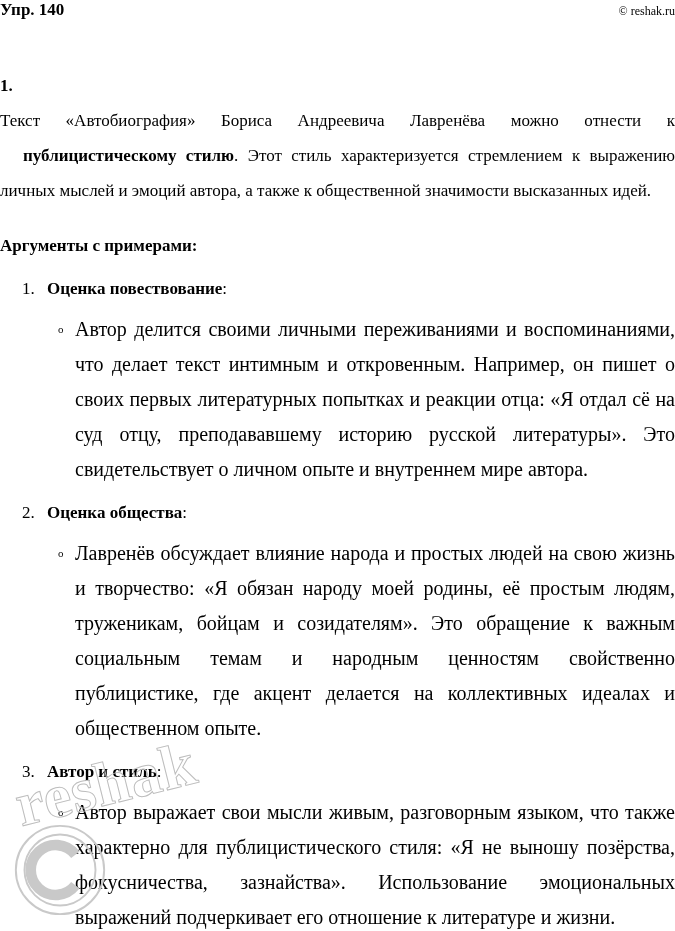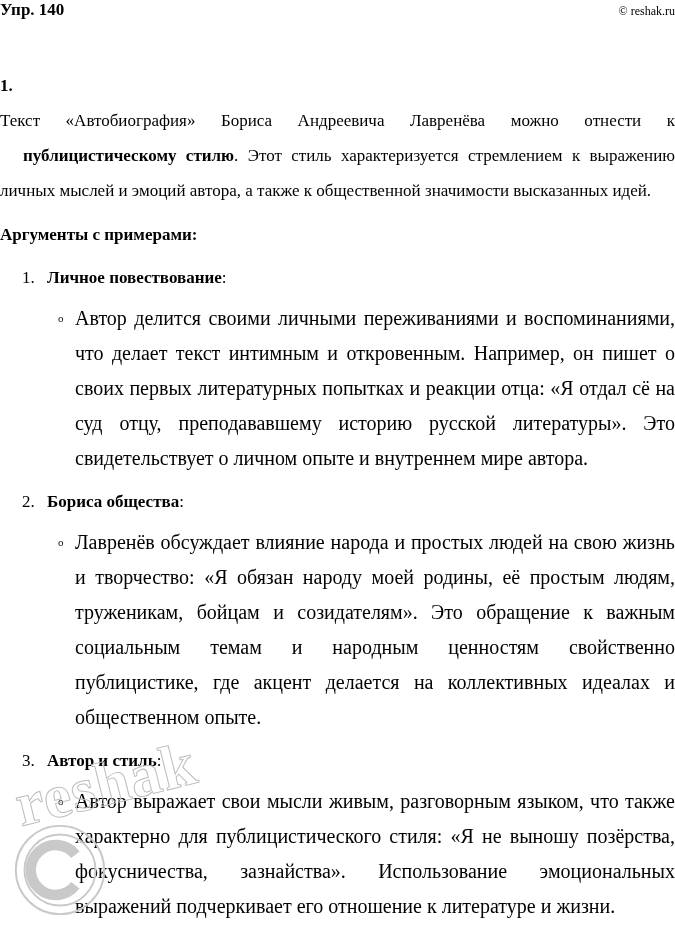--- a/index.html
+++ b/index.html
@@ -101,21 +101,21 @@
     text-justify: inter-word;
     margin: 0;
     padding: 0;
     hyphens: none;
   }
 
   .section-heading {
     font-size: 17px;
     font-weight: 700;
     line-height: 35px;
-    margin: 9px 0 0 0;
+    margin: 20px 0 0 0;
   }
 
   
   ol.arg-list {
     list-style: none;
     margin: 0;
     padding: 0;
   }
   ol.arg-list > li {
     margin: 0;
@@ -199,31 +199,31 @@
     <div class="task-number">1.</div>
 
     <p class="body-par no-justify-last"><span>Текст «Автобиография» Бориса Андреевича Лавренёва можно отнести к </span><b>публицистическому стилю</b><span>. Этот стиль характеризуется стремлением к выражению личных мыслей и эмоций автора, а также к общественной значимости высказанных идей.</span></p>
 
     <div class="section-heading">Аргументы с примерами:</div>
 
     <ol class="arg-list">
 
       <li>
         <div class="arg-head">
-          <span class="arg-num">1.</span><span class="arg-title">Личное повествование</span><span class="arg-colon">:</span>
+          <span class="arg-num">1.</span><span class="arg-title">Оценка повествование</span><span class="arg-colon">:</span>
         </div>
         <div class="sub-item">
           <span class="sub-marker">o</span>
           <p class="sub-text no-justify-last">Автор делится своими личными переживаниями и воспоминаниями, что делает текст интимным и откровенным. Например, он пишет о своих первых литературных попытках и реакции отца: «Я отдал сё на суд отцу, преподававшему историю русской литературы». Это свидетельствует о личном опыте и внутреннем мире автора.</p>
         </div>
       </li>
 
       <li>
         <div class="arg-head">
-          <span class="arg-num">2.</span><span class="arg-title">Бориса общества</span><span class="arg-colon">:</span>
+          <span class="arg-num">2.</span><span class="arg-title">Оценка общества</span><span class="arg-colon">:</span>
         </div>
         <div class="sub-item">
           <span class="sub-marker">o</span>
           <p class="sub-text no-justify-last">Лавренёв обсуждает влияние народа и простых людей на свою жизнь и творчество: «Я обязан народу моей родины, её простым людям, труженикам, бойцам и созидателям». Это обращение к важным социальным темам и народным ценностям свойственно публицистике, где акцент делается на коллективных идеалах и общественном опыте.</p>
         </div>
       </li>
 
       <li>
         <div class="arg-head">
           <span class="arg-num">3.</span><span class="arg-title">Автор и стиль</span><span class="arg-colon">:</span>

